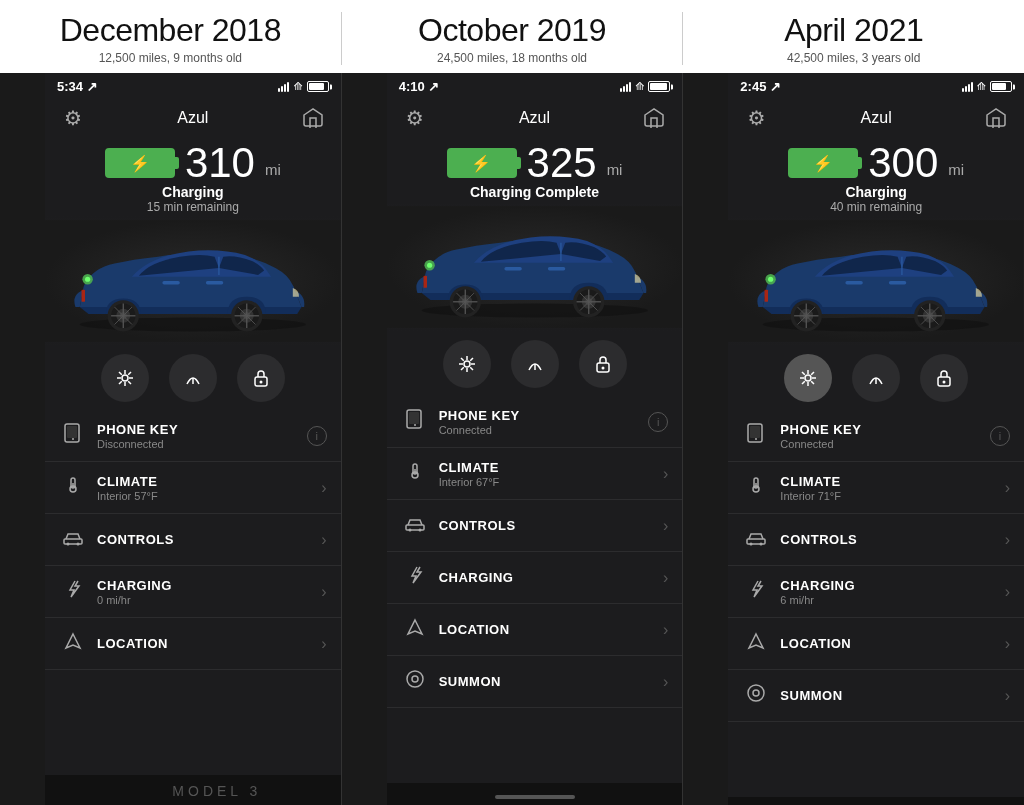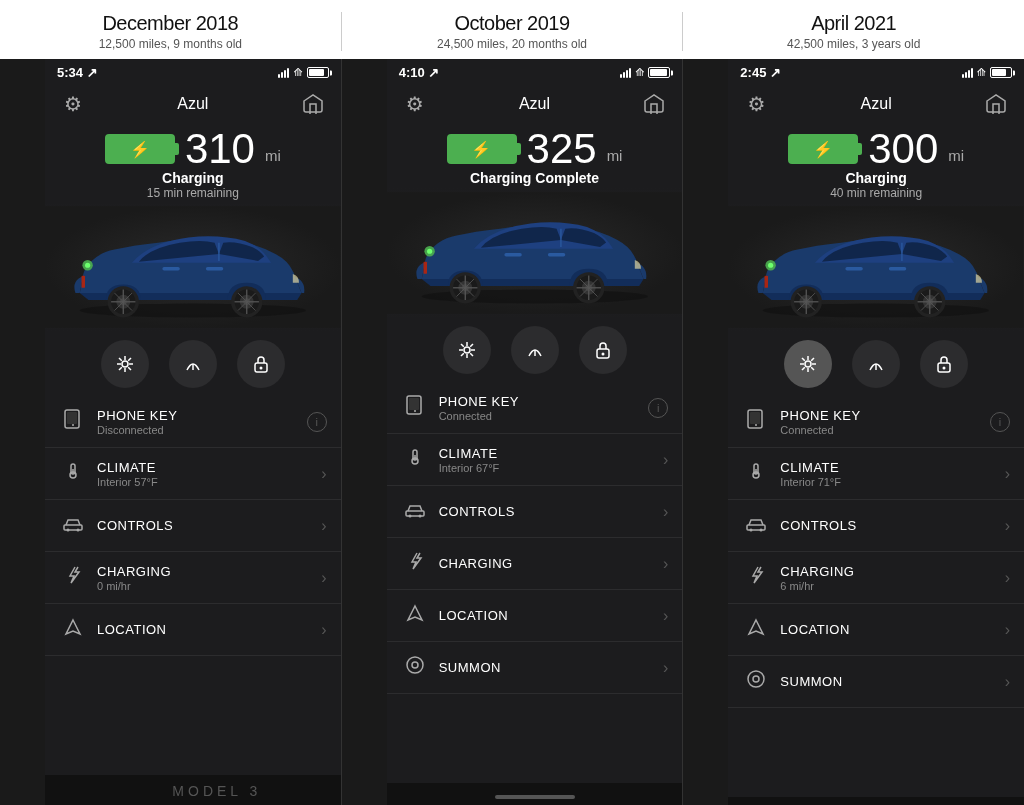--- a/index.html
+++ b/index.html
@@ -20,21 +20,21 @@
       background: #fff;
       padding: 12px 0 8px 0;
     }
     .header-col {
       flex: 1;
       text-align: center;
       border-right: 1px solid #ccc;
     }
     .header-col:last-child { border-right: none; }
     .header-title {
-      font-size: 20px;
+      font-size: 32px;
       font-weight: 300;
       color: #111;
       letter-spacing: -0.5px;
     }
     .header-subtitle {
       font-size: 12px;
       color: #555;
       margin-top: 2px;
     }
 
@@ -253,21 +253,21 @@
       color: #aaa;
       font-size: 18px;
       flex-shrink: 0;
     }
     .menu-content {
       flex: 1;
     }
     .menu-title {
       color: #fff;
       font-size: 13px;
-      font-weight: 400;
+      font-weight: 700;
       letter-spacing: 0.5px;
     }
     .menu-subtitle {
       color: #888;
       font-size: 11px;
       margin-top: 1px;
     }
     .menu-right {
       display: flex;
       align-items: center;
@@ -337,21 +337,21 @@
 </head>
 <body>
 
 <div class="header-row">
 <div class="header-col">
     <div class="header-title">December 2018</div>
     <div class="header-subtitle">12,500 miles, 9 months old</div>
   </div>
     <div class="header-col">
     <div class="header-title">October 2019</div>
-    <div class="header-subtitle">24,500 miles, 20 months old</div>
+    <div class="header-subtitle">24,500 miles, 18 months old</div>
   </div>
     <div class="header-col">
     <div class="header-title">April 2021</div>
     <div class="header-subtitle">42,500 miles, 3 years old</div>
   </div>
   </div>
 
 <div class="phones-row">
 <div class="phone">
 

